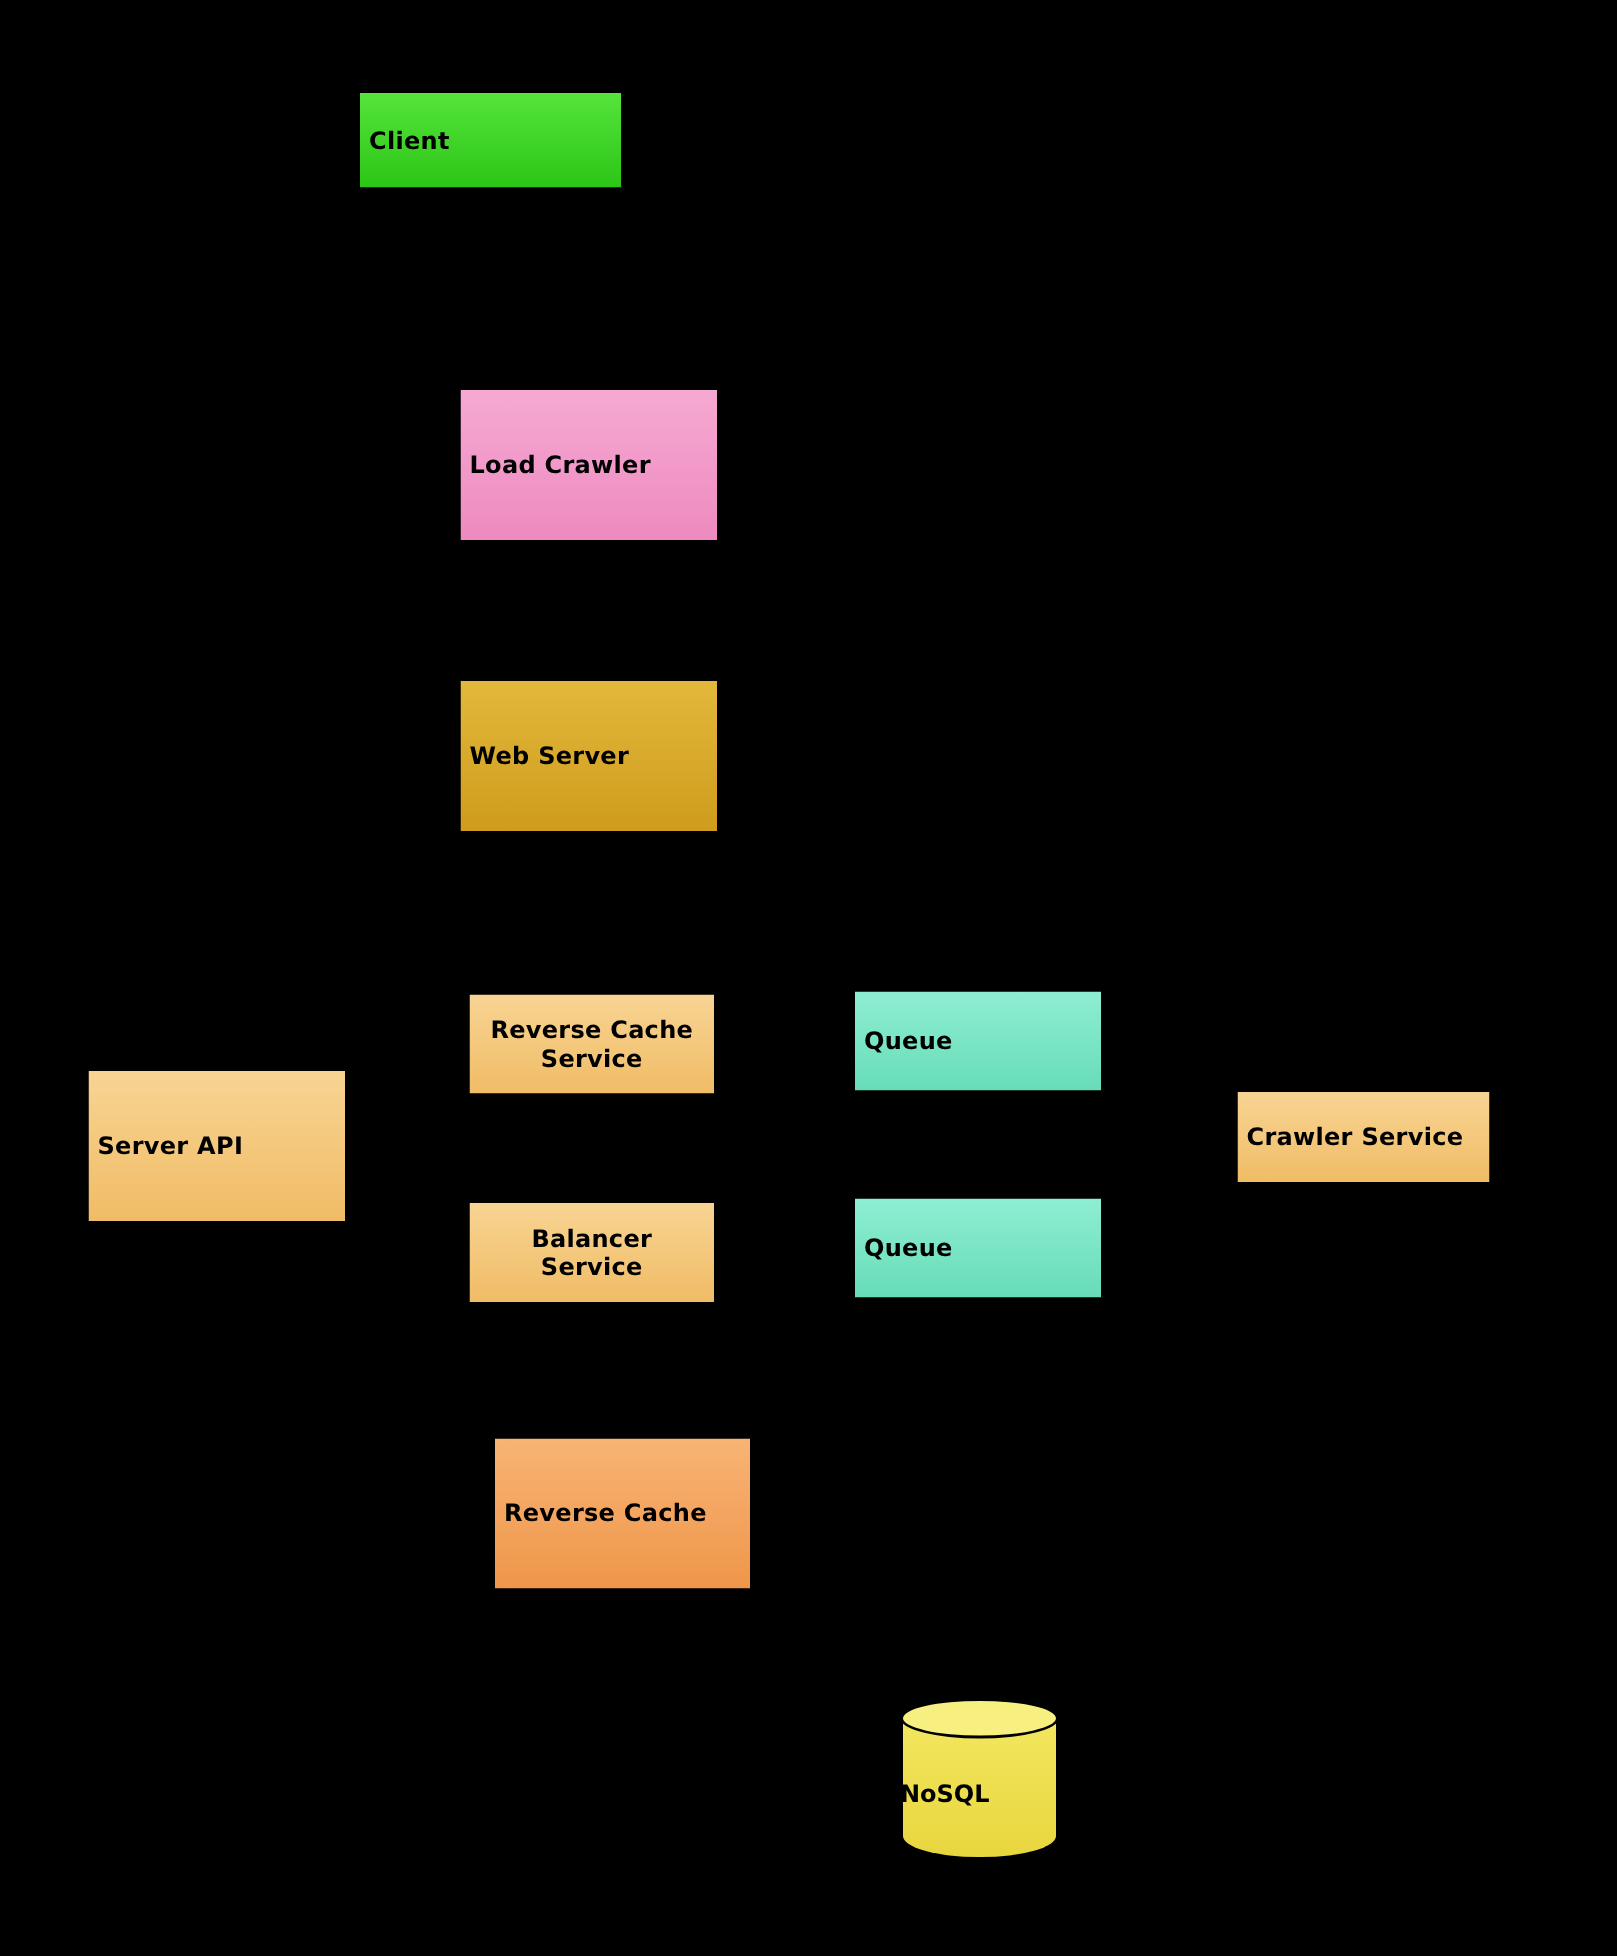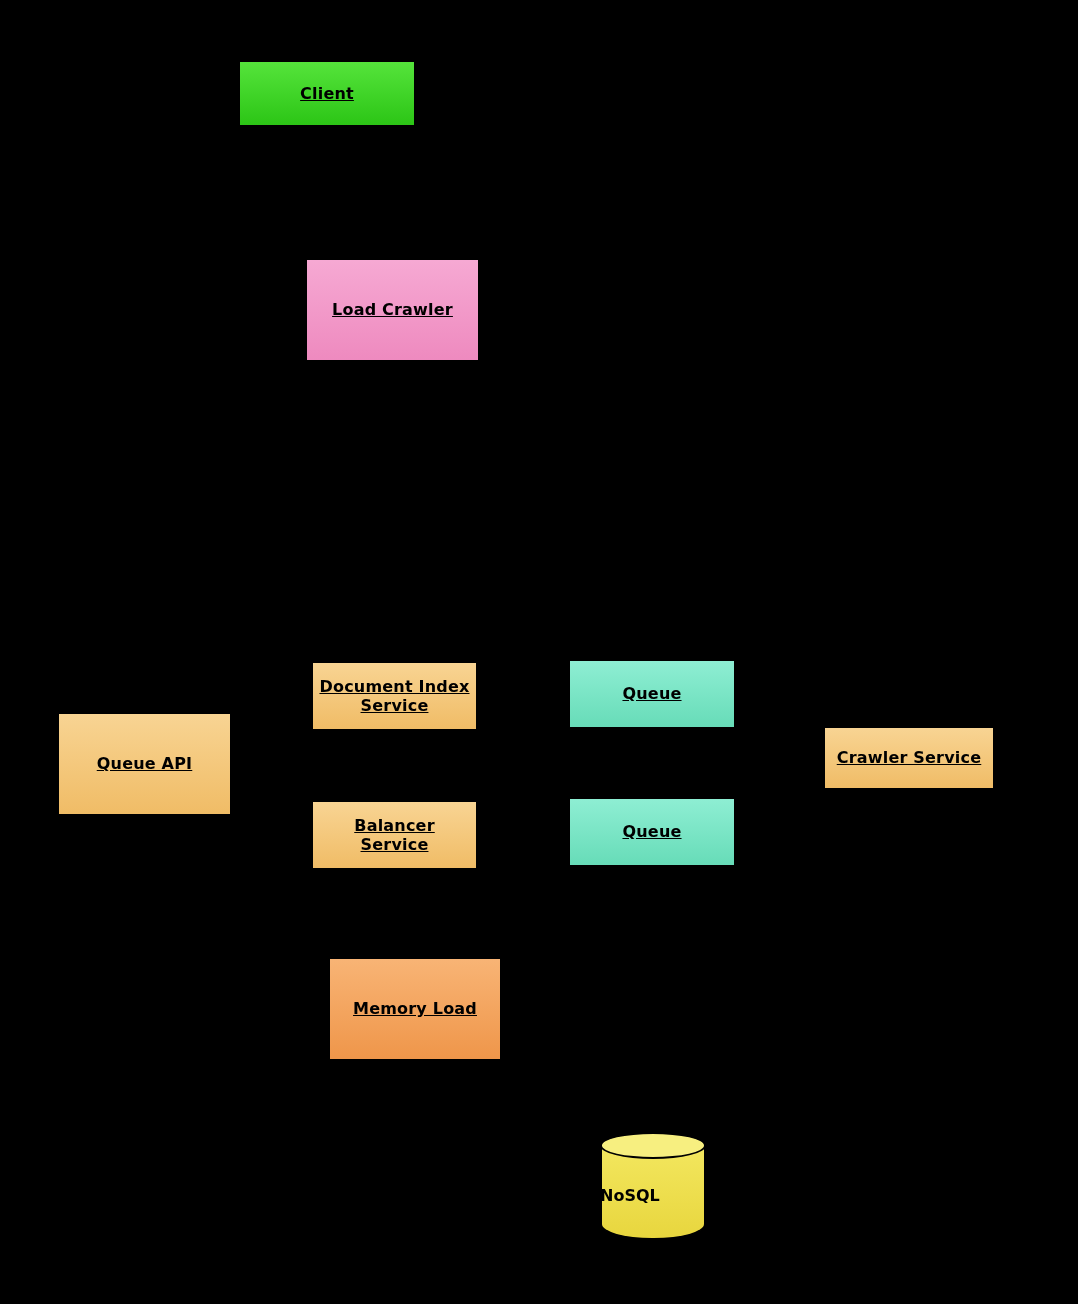--- a/index.html
+++ b/index.html
@@ -13,24 +13,22 @@
   }
   .node{position:absolute;}
   .box{
     position:relative;
     width:100%;
     height:100%;
     border:2px solid #000;
     border-radius:2px;
     display:flex;
     align-items:center;
-    justify-content:center;
     text-align:center;
     box-sizing:border-box;
-    text-decoration:underline;
   }
   
   .stacked .box::before,
   .stacked .box::after{
     content:"";
     position:absolute;
     top:-2px;left:-2px;
     width:100%;height:100%;
     background:inherit;
     border:2px solid #000;
@@ -106,30 +104,35 @@
     </div>
   </div>
 
 
   <div class="node stacked" style="left:305px;top:258px;width:175px;height:104px;">
     <div class="box c-pink">
       <span class="label">Load Crawler</span>
     </div>
   </div>
 
+  <div class="node stacked" style="left:305px;top:452px;width:175px;height:104px;">
+    <div class="box c-gold">
+      <span class="label">Web Server</span>
+    </div>
+  </div>
 
   <div class="node stacked" style="left:57px;top:712px;width:175px;height:104px;">
     <div class="box c-tan">
-      <span class="label">Queue API</span>
+      <span class="label">Server API</span>
     </div>
   </div>
 
   <div class="node stacked" style="left:311px;top:661px;width:167px;height:70px;">
     <div class="box c-tan">
-      <span class="label">Document Index Service</span>
+      <span class="label">Reverse Cache Service</span>
     </div>
   </div>
 
   <div class="node stacked" style="left:311px;top:800px;width:167px;height:70px;">
     <div class="box c-tan">
       <span class="label">Balancer Service</span>
     </div>
   </div>
 
   <div class="node stacked" style="left:568px;top:659px;width:168px;height:70px;">
@@ -145,21 +148,21 @@
   </div>
 
   <div class="node stacked" style="left:823px;top:726px;width:172px;height:64px;">
     <div class="box c-tan">
       <span class="label">Crawler Service</span>
     </div>
   </div>
 
   <div class="node stacked" style="left:328px;top:957px;width:174px;height:104px;">
     <div class="box c-orange">
-      <span class="label">Memory Load</span>
+      <span class="label">Reverse Cache</span>
     </div>
   </div>
 
   <div class="node" style="left:600px;top:1132px;width:106px;height:108px;">
     <div class="cylinder">
       <div class="cyl-body"></div>
       <div class="cyl-top"></div>
       <div class="cyl-label">NoSQL</div>
     </div>
   </div>

